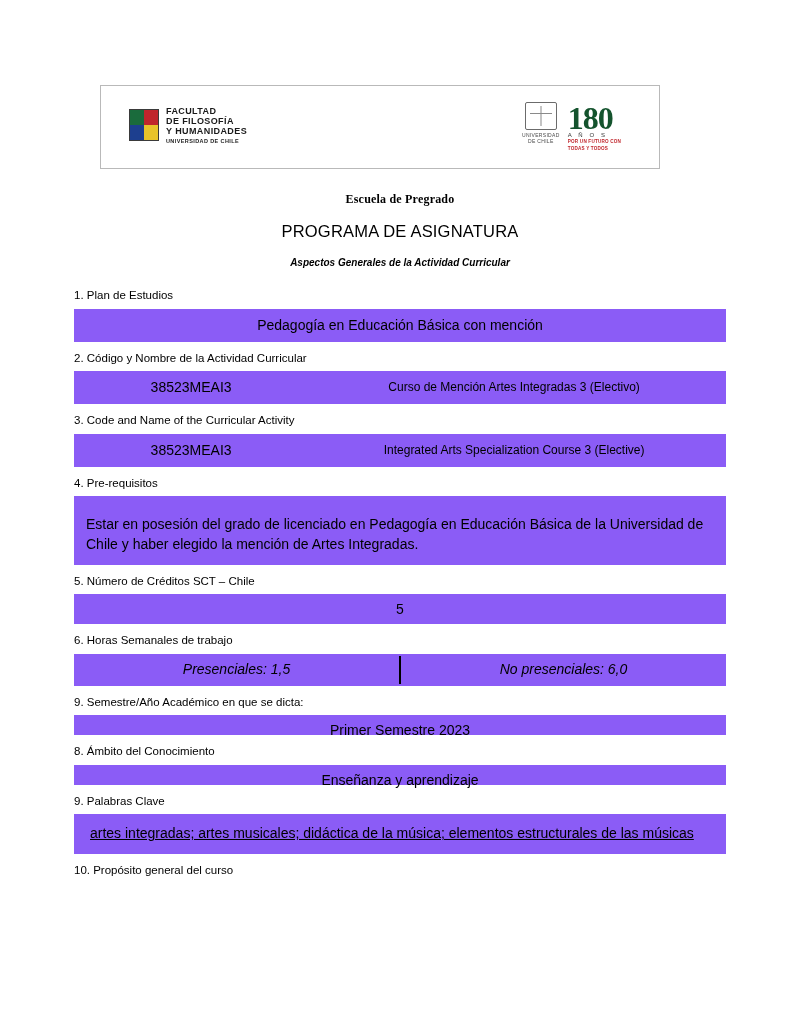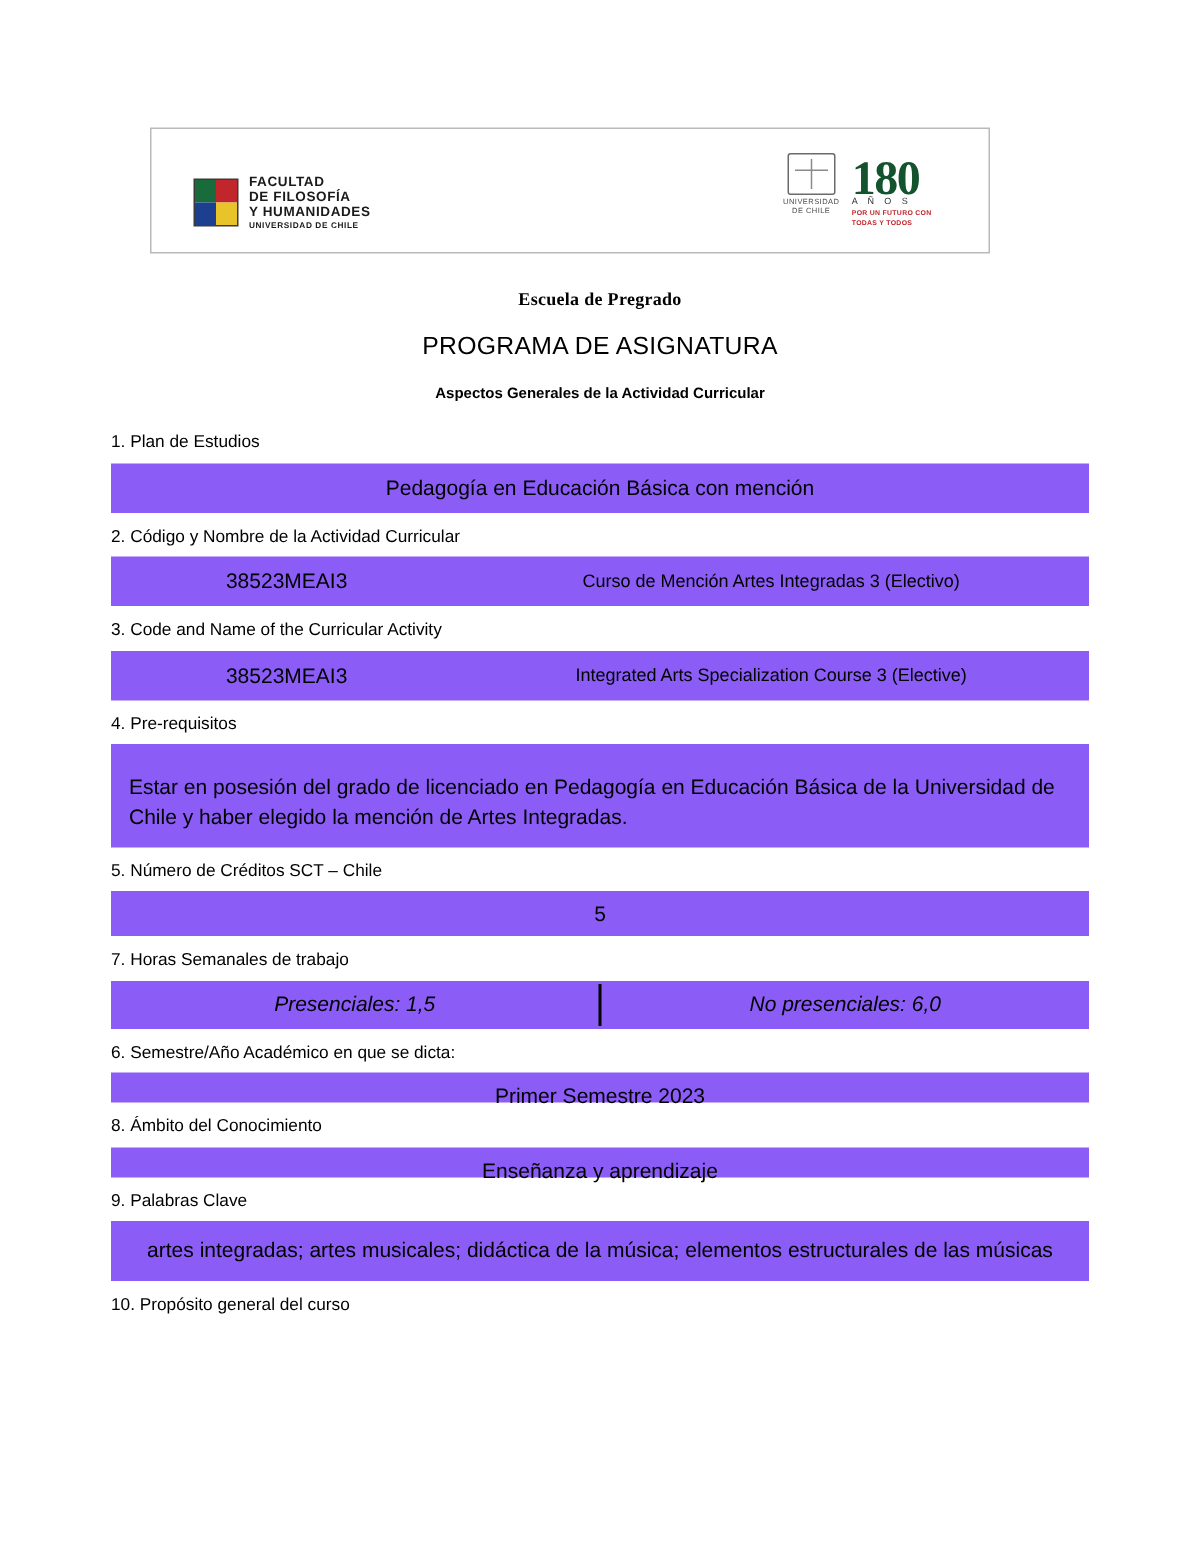--- a/index.html
+++ b/index.html
@@ -35,21 +35,21 @@
   }
   .header-inner {
     position: relative;
     width: 100%;
     height: 100%;
   }
   
   .crest-group {
     position: absolute;
     left: 28px;
-    top: 30px;
+    top: 20px;
     display: flex;
     align-items: center;
     gap: 7px;
   }
   .crest {
     width: 30px;
     height: 32px;
     display: grid;
     grid-template-columns: 1fr 1fr;
     grid-template-rows: 1fr 1fr;
@@ -167,20 +167,21 @@
     font-weight: bold;
     letter-spacing: 0.2px;
   }
   .t-programa {
     font-size: 16.5px;
     margin-top: 15px;
     letter-spacing: 0.2px;
   }
   .t-aspectos {
     font-size: 10px;
+    font-style: italic;
     font-weight: bold;
     margin-top: 16px;
   }
 
   
   .fields {
     position: absolute;
     left: 74px;
     top: 288px;
     width: 652px;
@@ -241,24 +242,25 @@
     font-size: 14px;
     font-style: italic;
   }
   .box-hours .hdiv {
     width: 2px;
     background: #000000;
     margin: 2px 0;
   }
   .box-one-line { height: 20px; padding-top: 6px; }
   .box-keywords {
-    text-align: center;
+    text-align: left;
     padding: 9px 16px 10px 16px;
     font-size: 14px;
     line-height: 1.45;
+    text-decoration: underline;
   }
   .label-last { margin-top: 1px; }
 </style>
 </head>
 <body>
 
 <div class="page">
 
   <div class="header-band">
     <div class="header-inner">
@@ -319,28 +321,28 @@
       <div class="cell-code">38523MEAI3</div>
       <div class="cell-name">Integrated Arts Specialization Course 3 (Elective)</div>
     </div>
 
     <p class="field-label">4. Pre-requisitos</p>
     <div class="field-box box-prereq">Estar en posesión del grado de licenciado en Pedagogía en Educación Básica de la Universidad de Chile y haber elegido la mención de Artes Integradas.</div>
 
     <p class="field-label">5. Número de Créditos SCT – Chile</p>
     <div class="field-box box-credits">5</div>
 
-    <p class="field-label">7. Horas Semanales de trabajo</p>
+    <p class="field-label">6. Horas Semanales de trabajo</p>
     <div class="field-box box-hours">
       <div class="hcell">Presenciales: 1,5</div>
       <div class="hdiv"></div>
       <div class="hcell">No presenciales: 6,0</div>
     </div>
 
-    <p class="field-label">6. Semestre/Año Académico en que se dicta:</p>
+    <p class="field-label">9. Semestre/Año Académico en que se dicta:</p>
     <div class="field-box box-one-line">Primer Semestre 2023</div>
 
     <p class="field-label">8. Ámbito del Conocimiento</p>
     <div class="field-box box-one-line">Enseñanza y aprendizaje</div>
 
     <p class="field-label">9. Palabras Clave</p>
     <div class="field-box box-keywords">artes integradas; artes musicales; didáctica de la música; elementos estructurales de las músicas</div>
 
     <p class="field-label label-last">10. Propósito general del curso</p>
 

